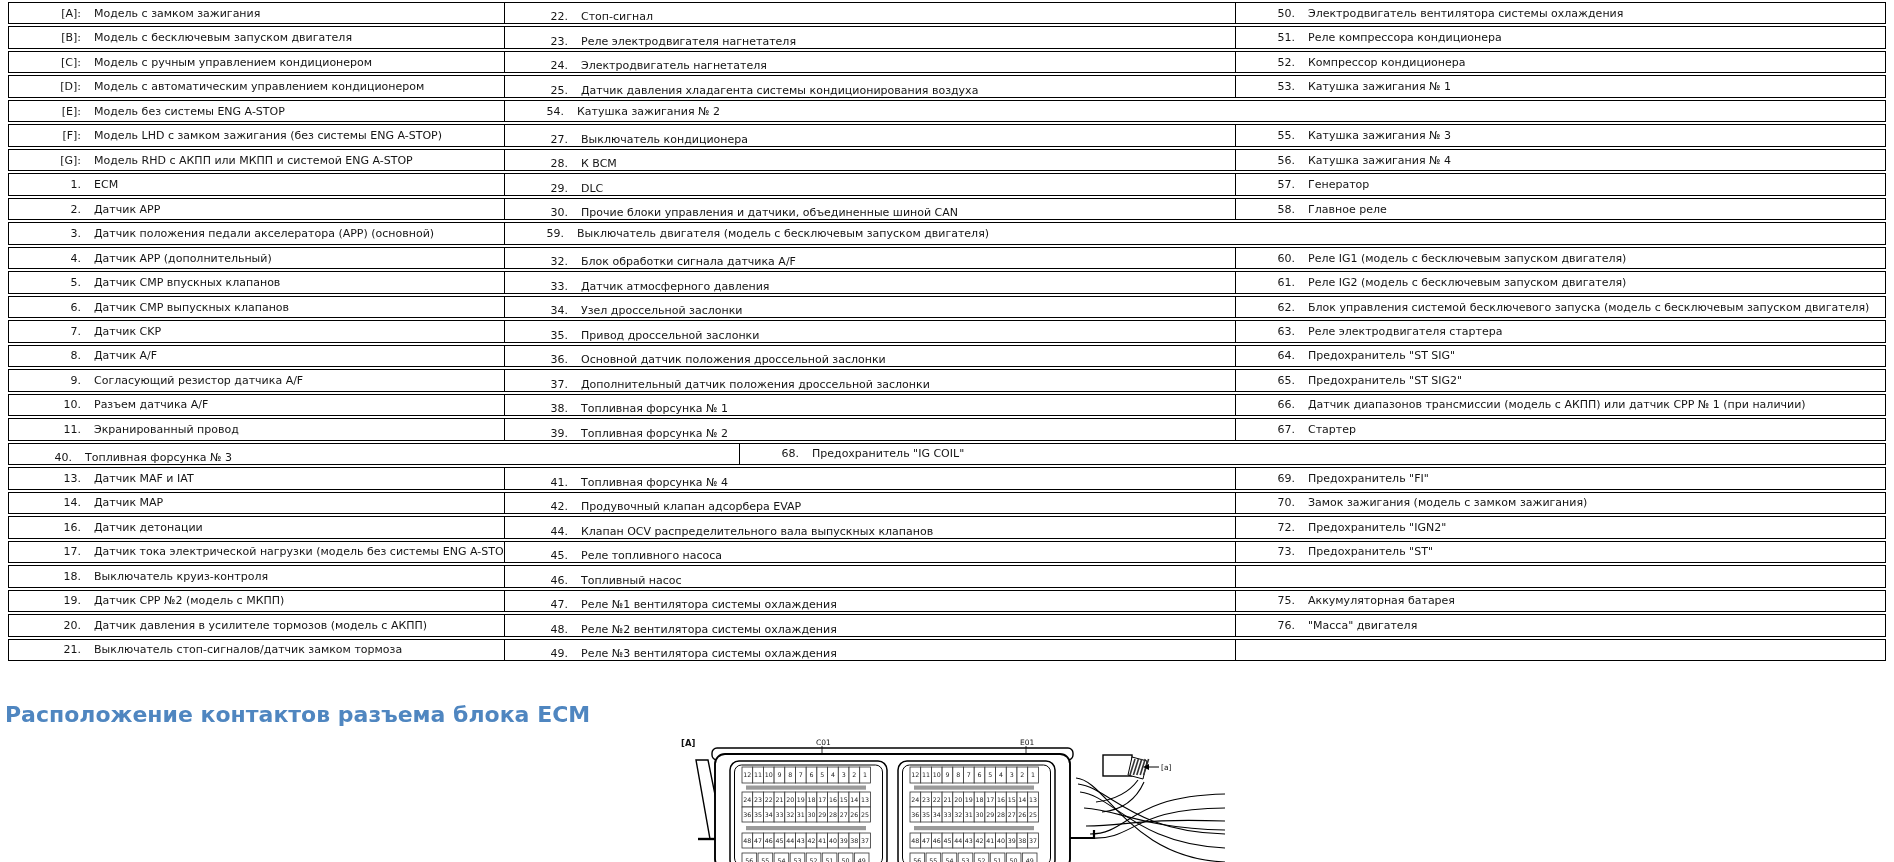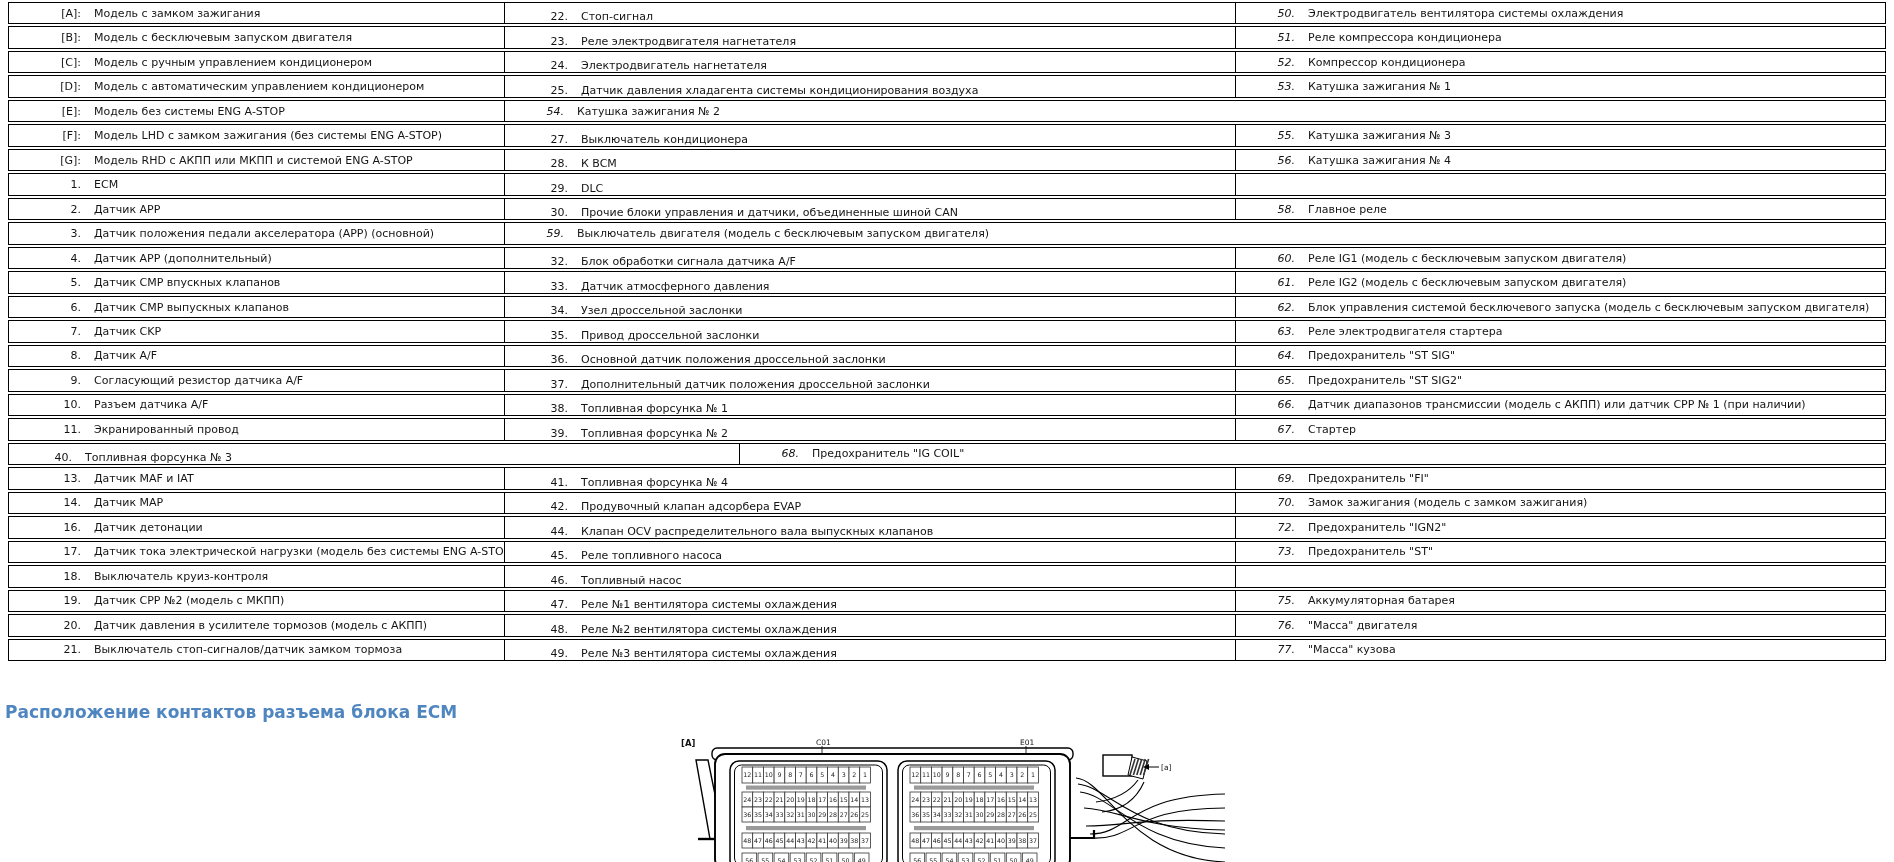--- a/index.html
+++ b/index.html
@@ -9,24 +9,24 @@
   .legend{position:absolute;left:8px;top:2px;width:1878px;}
   .lrow{display:flex;height:22.4px;border:1.9px solid #000;margin-bottom:2.1px;
         background:#fff;box-sizing:border-box;align-items:stretch;}
   .lcell{display:flex;align-items:center;box-sizing:border-box;overflow:hidden;}
   .c1{width:496px;border-right:1.9px solid #000;}
   .c2{width:731px;border-right:1.9px solid #000;align-items:flex-end;}
   .c3{flex:1;}
   .lcell .n{flex:0 0 auto;text-align:right;white-space:pre;font-size:11px;}
   .c1 .n{width:72px;}
   .c2 .n{width:63px;}
-  .c3 .n{width:59px;font-style:italic;}
+  .c3 .n{width:59px;}
   .lcell .t{margin-left:13px;white-space:nowrap;font-size:11px;}
   
-  .heading{position:absolute;left:5px;top:702px;margin:0;font-size:17px;font-weight:bold;}
+  .heading{position:absolute;left:5px;top:702px;margin:0;font-size:22px;font-weight:bold;}
   
   .diagram{position:absolute;left:680px;top:738px;width:545px;height:124px;}
   .diagram svg{display:block;}
 </style>
 </head>
 <body>
 
 <div class="page">
   <div class="legend" id="legend">
       <div class="lrow">
@@ -125,20 +125,24 @@
       </div>
       <div class="lrow">
         <div class="lcell c1">
           <span class="n">1.</span>
           <span class="t">ECM</span>
         </div>
         <div class="lcell c2">
           <span class="n">29.</span>
           <span class="t">DLC</span>
         </div>
+        <div class="lcell c3">
+          <span class="n">57.</span>
+          <span class="t">Генератор</span>
+        </div>
       </div>
       <div class="lrow">
         <div class="lcell c1">
           <span class="n">2.</span>
           <span class="t">Датчик APP</span>
         </div>
         <div class="lcell c2">
           <span class="n">30.</span>
           <span class="t">Прочие блоки управления и датчики, объединенные шиной CAN</span>
         </div>
@@ -374,24 +378,20 @@
         </div>
       </div>
       <div class="lrow">
         <div class="lcell c1">
           <span class="n">21.</span>
           <span class="t">Выключатель стоп-сигналов/датчик замком тормоза</span>
         </div>
         <div class="lcell c2">
           <span class="n">49.</span>
           <span class="t">Реле №3 вентилятора системы охлаждения</span>
-        </div>
-        <div class="lcell c3">
-          <span class="n">77.</span>
-          <span class="t">"Масса" кузова</span>
         </div>
       </div>
     </div>
   <h2 class="heading" id="heading" style="color: rgb(79, 134, 192);">Расположение контактов разъема блока ECM</h2>
   <div class="diagram" id="diagram">
       <svg width="545" height="145" viewBox="0 0 545 145">
         <path d="M16,22 L28,22 L44,101 L30,101 Z" fill="#fff" stroke="#000000" stroke-width="1.4"></path>
         <path d="M18,101 L36,101" stroke="#000000" stroke-width="2.4" fill="none"></path>
         <path d="M390,100 L414,100 L414,92" stroke="#000000" stroke-width="2.2" fill="none"></path>
         <path d="M410,96 C450,96 448,58 545,56" stroke="#000000" stroke-width="1.1" fill="none"></path>

